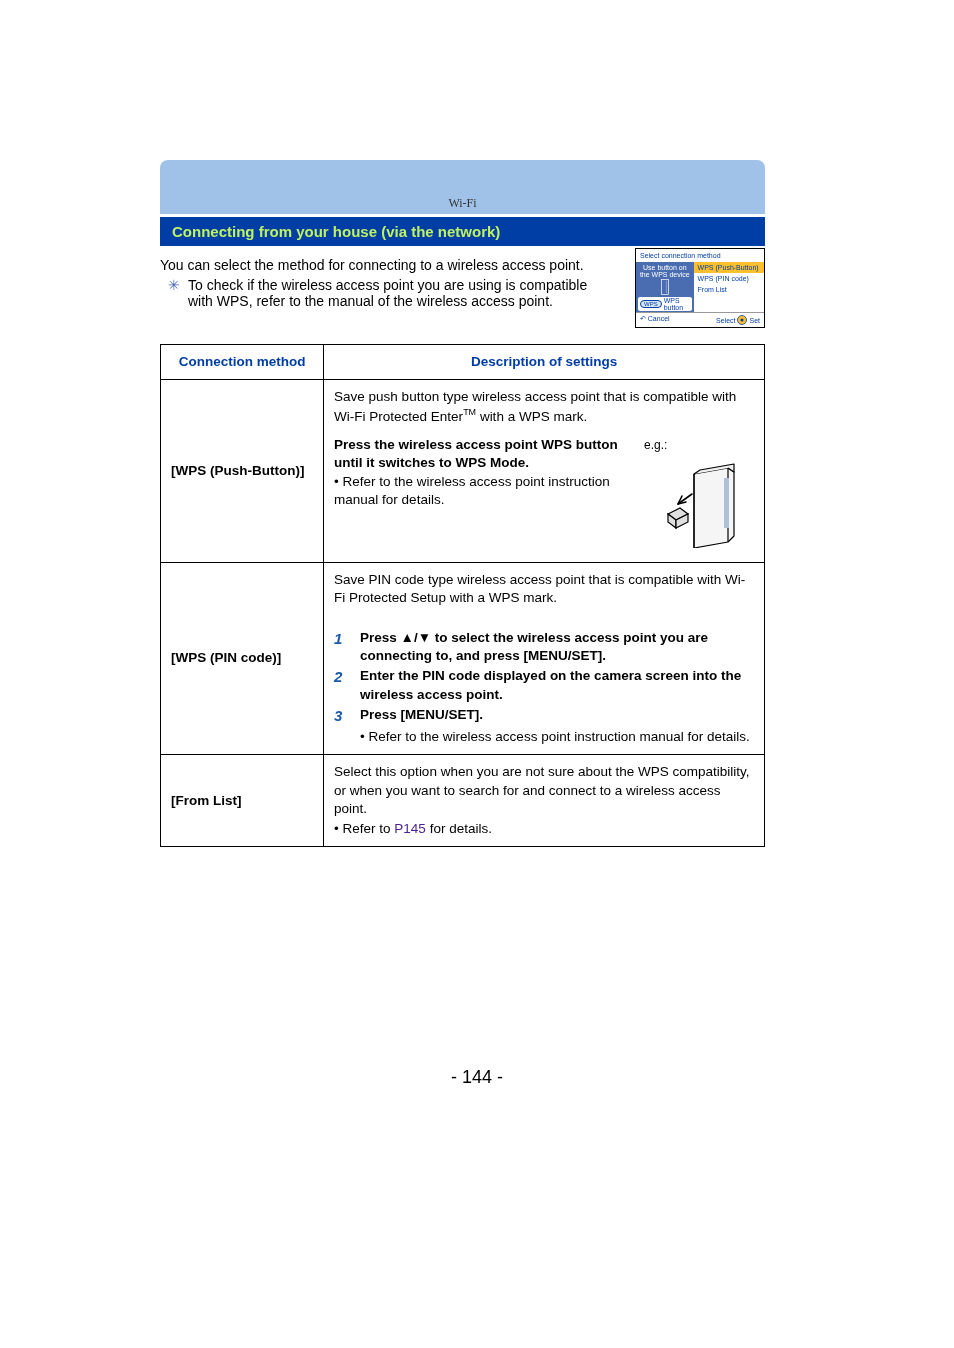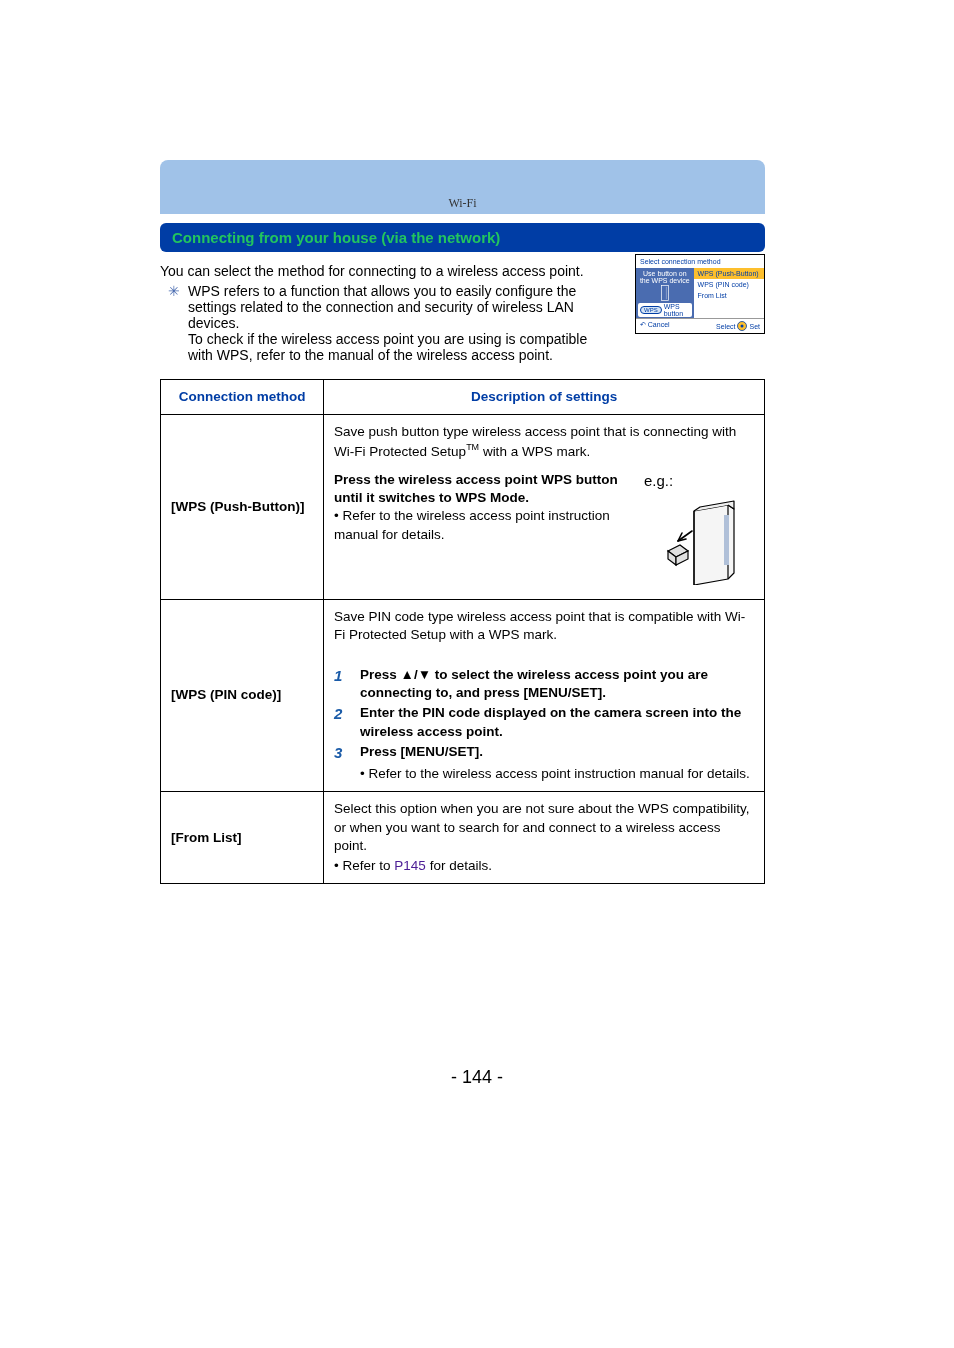--- a/index.html
+++ b/index.html
@@ -29,26 +29,24 @@
     }
     .running-head {
       text-align: center;
       font-size: 12px;
       color: #333;
       padding: 6px 0;
       font-family: Liberation Serif, serif;
     }
     .section-head {
       background: #003da5;
-      color: #22c55e;
+      color: #bef264;
       font-weight: bold;
       padding: 6px 12px;
       font-size: 15px;
-      margin-top: 6px;
-      border-radius: 6px;
     }
     .lead-text {
       margin-top: 10px;
       font-size: 14px;
       line-height: 1.35;
     }
     .body-row {
       display: flex;
       gap: 29px;
       align-items: flex-start;
@@ -124,21 +122,21 @@
       vertical-align: middle;
     }
     .desc-block .intro { margin-bottom: 10px; }
     .desc-block .instr {
       display:flex;
       gap: 20px;
     }
     .desc-block .instr .txt { flex:1; }
     .desc-block .instr .txt b { display:block; }
     .desc-block .eg { width: 110px; }
-    .eg-label { font-size:15px; }
+    .eg-label { font-size:12px; }
     .router-draw { margin-top: 4px; width:100px; height: 90px;}
     ol.steps { list-style:none; padding:0; margin:0;}
     ol.steps li { display:flex; gap:10px; margin-bottom:2px;}
     ol.steps li .num { color:#1a5ba8; font-style:italic; font-weight:bold; width:16px; font-size:15px;}
     ol.steps li .txt { flex:1; font-weight:bold; }
     .ref-line { padding-left: 26px; }
     .from-list .link { color:#4c1d95; }
     .from-list .line { margin-top:2px;}
     .page-number {
       position: absolute;
@@ -160,21 +158,20 @@
 <div class="page-content">
   <div class="running-head">Wi-Fi</div>
 
   <div class="section-head">Connecting from your house (via the network)</div>
 
   <div class="body-row">
     <div class="body-text">
       <div class="lead-text">You can select the method for connecting to a wireless access point.</div>
       <div class="note">
         <span class="star">✳</span>
-        <span class="sub">WPS refers to a function that allows you to easily configure the settings related to the connection and security of wireless LAN devices.</span>
         <span class="sub">To check if the wireless access point you are using is compatible with WPS, refer to the manual of the wireless access point.</span>
       </div>
     </div>
 
     <div class="screenshot">
       <div class="title-s">Select connection method</div>
       <div class="mid">
         <div class="mid-left">
           <div style="text-align:center;">
             <span>Use button on</span><br>
@@ -216,21 +213,21 @@
         <tr>
       <th>Connection method</th>
       <th>Description of settings</th>
     </tr>
 
     <tr>
       <td class="label">[WPS (Push-Button)]</td>
       <td>
         <div class="desc-block">
           <div class="intro">
-            <span>Save push button type wireless access point that is connecting with Wi-Fi Protected Setup</span><sup class="tm">TM</sup><span> with a WPS mark.</span>
+            <span>Save push button type wireless access point that is compatible with Wi-Fi Protected Enter</span><sup class="tm">TM</sup><span> with a WPS mark.</span>
           </div>
           <div class="instr">
             <div class="txt">
               <b>Press the wireless access point WPS button until it switches to WPS Mode.</b>
               <span>• <span>Refer to the wireless access point instruction manual for details.</span></span>
             </div>
             <div class="eg">
               <span class="eg-label">e.g.:</span>
               <svg class="router-draw" viewBox="0 0 100 90">
                 <g stroke="#000" stroke-width="1.2" fill="none" stroke-linejoin="round">

